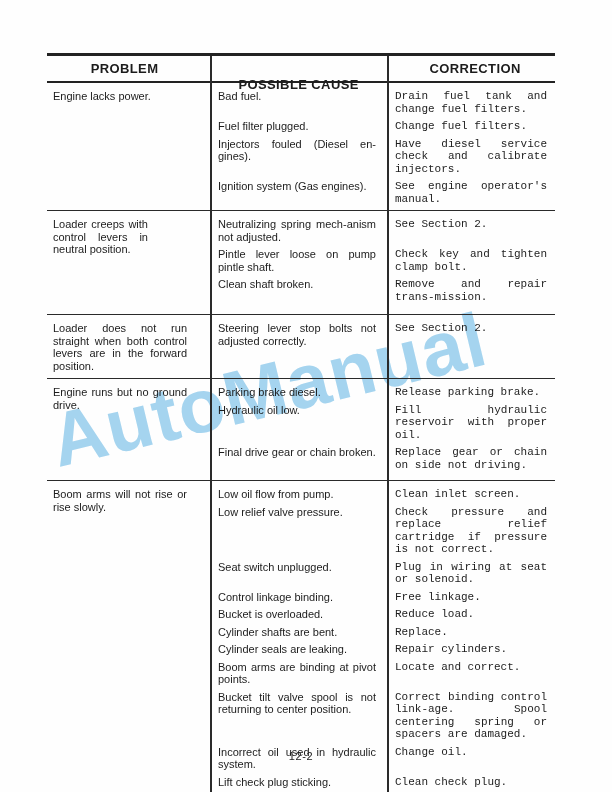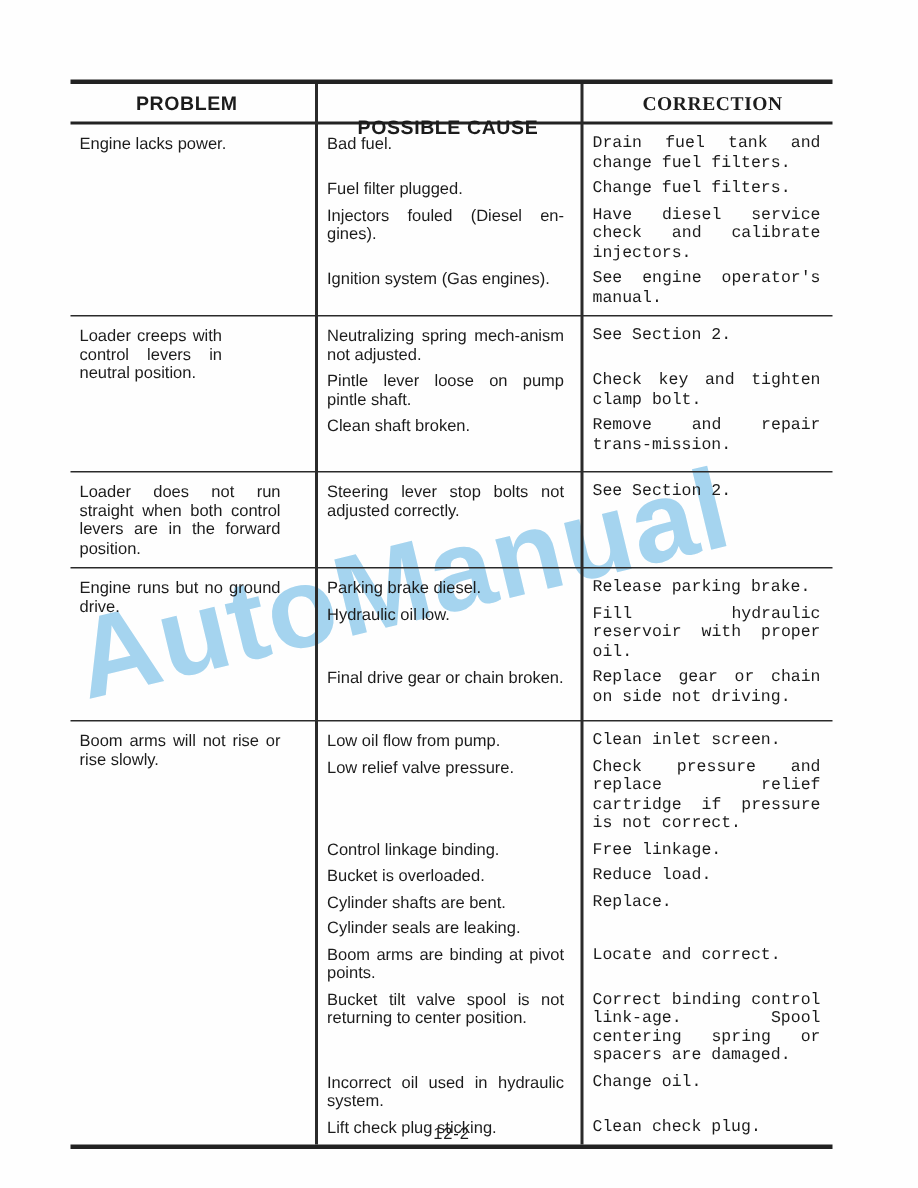--- a/index.html
+++ b/index.html
@@ -44,21 +44,21 @@
     height:25px;
     align-items:center;
     border-bottom:2px solid #222;
     font-weight:bold;
     font-size:13px;
     letter-spacing:0.4px;
   }
   .thead .hc { box-sizing:border-box; text-align:center; }
   .hc.c1 { width:163px; }
   .hc.c2 { width:203px;margin-top:31px; }
-  .hc.c3 { width:168px;font-family:Liberation Serif, serif; }
+  .hc.c3 { width:168px; }
   .trow {
     display:flex;
     align-items:flex-start;
     box-sizing:border-box;
     padding-top:7px;
   }
   .trow + .trow { border-top:1.5px solid #2a2a2a; }
   .r0 { min-height:110px; }
   .r1 { min-height:104px;gap:39px; }
   .r2 { min-height:64px;  }
@@ -191,33 +191,38 @@
       <div class="pairs">
         <div class="pair">
           <p class="cause">Low oil flow from pump.</p>
           <p class="corr">Clean inlet screen.</p>
         </div>
         <div class="pair">
           <p class="cause">Low relief valve pressure.</p>
           <p class="corr">Check pressure and replace relief cartridge if pressure is not correct.</p>
         </div>
         <div class="pair">
+          <p class="cause">Seat switch unplugged.</p>
+          <p class="corr">Plug in wiring at seat or solenoid.</p>
+        </div>
+        <div class="pair">
           <p class="cause">Control linkage binding.</p>
           <p class="corr">Free linkage.</p>
         </div>
         <div class="pair">
           <p class="cause">Bucket is overloaded.</p>
           <p class="corr">Reduce load.</p>
         </div>
         <div class="pair">
           <p class="cause">Cylinder shafts are bent.</p>
           <p class="corr">Replace.</p>
         </div>
         <div class="pair">
           <p class="cause">Cylinder seals are leaking.</p>
+          <p class="corr">Repair cylinders.</p>
         </div>
         <div class="pair">
           <p class="cause">Boom arms are binding at pivot points.</p>
           <p class="corr">Locate and correct.</p>
         </div>
         <div class="pair">
           <p class="cause">Bucket tilt valve spool is not returning to center position.</p>
           <p class="corr">Correct binding control link-age. Spool centering spring or spacers are damaged.</p>
         </div>
         <div class="pair">

